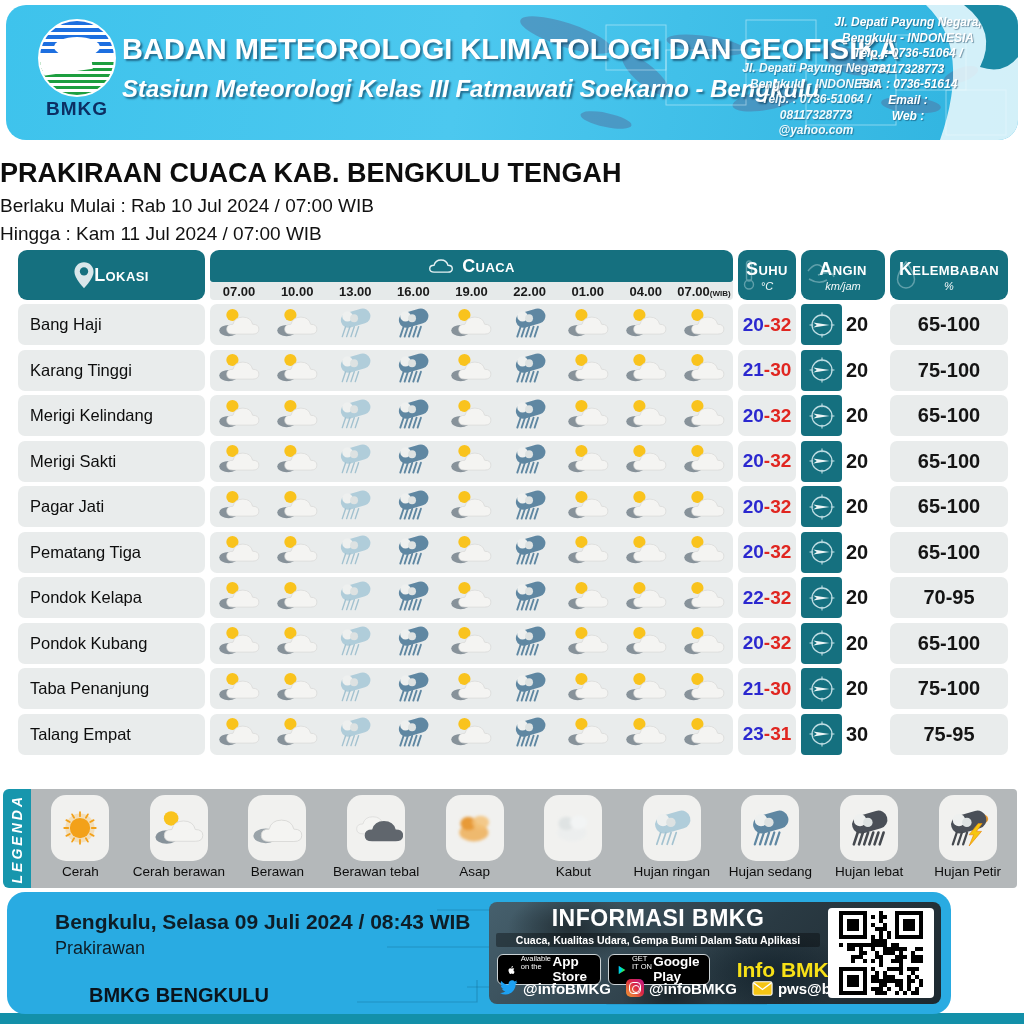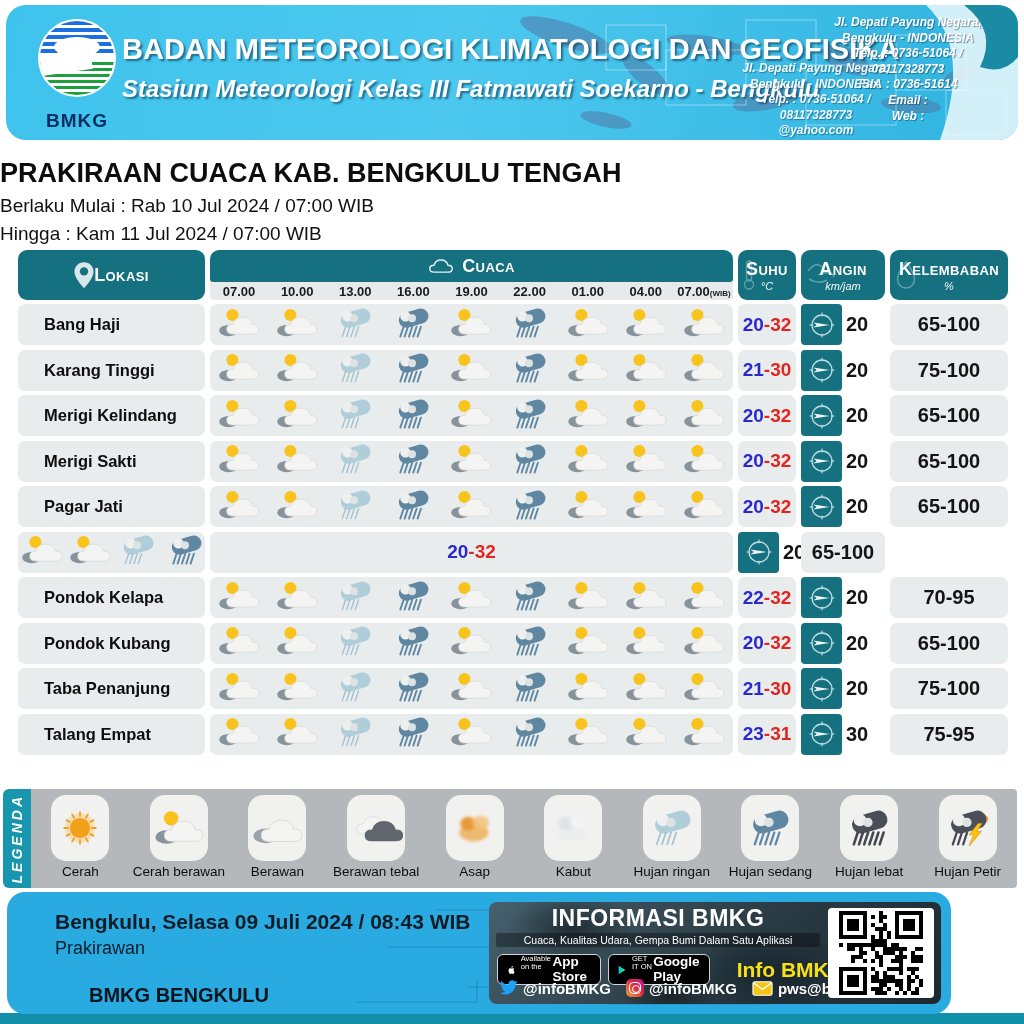--- a/index.html
+++ b/index.html
@@ -11,21 +11,21 @@
           background:linear-gradient(100deg,#3ec3ec 0%,#4cc8ef 45%,#2fb3df 100%);overflow:hidden;}
   .banner svg.deco{position:absolute;left:0;top:0;}
   .logo{position:absolute;left:28px;top:14px;width:86px;text-align:center;}
   .logo .disc{width:74px;height:74px;margin:0 auto;border-radius:50%;background:#fff;position:relative;overflow:hidden;border:2px solid #fff;}
   .logo .disc .sky{position:absolute;left:0;top:0;width:100%;height:46%;background:
       repeating-linear-gradient(180deg,#1d6fe0 0 4px,#fff 4px 7px);}
   .logo .disc .cloudmask{position:absolute;left:14px;top:16px;width:46px;height:20px;background:#fff;border-radius:50%;}
   .logo .disc .land{position:absolute;left:0;bottom:0;width:100%;height:44%;background:
       repeating-linear-gradient(180deg,#1d9e3f 0 3px,#fff 3px 6px);}
   .logo .disc .landcut{position:absolute;left:-8px;bottom:22px;width:60px;height:16px;background:#fff;transform:rotate(-8deg);}
-  .logo .name{margin-top:13px;font-weight:bold;font-size:19px;letter-spacing:1px;color:#0c2f63;}
+  .logo .name{margin-top:1px;font-weight:bold;font-size:19px;letter-spacing:1px;color:#0c2f63;}
   .banner-title{position:absolute;left:116px;top:28px;font-weight:bold;font-size:29px;color:#fff;
                 text-shadow:2px 2px 2px rgba(10,50,80,.6);white-space:nowrap;}
   .banner-sub{position:absolute;left:116px;top:70px;font-weight:bold;font-style:italic;font-size:24px;color:#fff;
               text-shadow:2px 2px 2px rgba(10,50,80,.6);white-space:nowrap;}
   .addr{position:absolute;right:10px;top:10px;width:200px;text-align:center;font-size:12px;font-weight:bold;
         font-style:italic;color:#fff;line-height:1.3;text-shadow:1px 1px 1px rgba(10,50,80,.5);}
   .addr.ghost{transform:translate(-92px,46px);opacity:.92;}
 
   
   .doc-title{position:absolute;left:0;top:158px;width:1024px;text-align:left;}
@@ -44,21 +44,21 @@
              align-items:center;justify-content:center;gap:8px;color:#fff;}
   .time-strip{height:18px;background:#e6eaea;border-radius:0 0 4px 4px;display:grid;
               grid-template-columns:repeat(9,1fr);align-items:center;text-align:center;
               font-size:13px;font-weight:bold;color:#1a1a1a;}
   .time-strip .wib{font-size:8px;font-weight:bold;}
   .th-stat{height:50px;display:flex;flex-direction:column;align-items:center;justify-content:center;}
   .th-stat .unit{font-size:11px;font-style:italic;opacity:.95;margin-top:0px;}
   .th-stat svg.bgicon{position:absolute;left:5px;top:50%;transform:translateY(-50%);opacity:.4;}
   .rows{margin-top:4px;display:grid;grid-auto-rows:41px;row-gap:4.5px;}
   .cell{background:#e9ecec;border-radius:7px;display:flex;align-items:center;}
-  .name-cell{padding-left:26px;font-weight:bold;font-size:16.5px;color:#0d0d0d;}
+  .name-cell{padding-left:12px;font-weight:normal;font-size:16.5px;color:#0d0d0d;}
   .weather-cell{display:grid;grid-template-columns:repeat(9,1fr);justify-items:center;align-items:center;}
   .temp-cell{justify-content:center;font-weight:bold;font-size:19px;}
   .tmin{color:#2b28cf;} .tdash,.tmax{color:#e02620;}
   .wind-cell{display:flex;align-items:center;background:transparent;}
   .compass{width:41px;height:41px;background:var(--teal);border-radius:4px;display:flex;
            align-items:center;justify-content:center;flex:0 0 41px;}
   .windval{font-weight:bold;font-size:20px;color:#141414;padding-left:4px;}
   .hum-cell{justify-content:center;font-weight:bold;font-size:20px;color:#141414;text-align:center;}
 
   
@@ -83,21 +83,21 @@
   .f-role{position:absolute;left:48px;top:46px;font-size:18px;color:#0e1d27;}
   .f-office{position:absolute;left:82px;top:92px;font-weight:bold;font-size:20px;color:#0a141c;}
   .info-panel{position:absolute;right:10px;top:10px;width:452px;height:102px;border-radius:8px;overflow:hidden;
       background:
         radial-gradient(90px 50px at 18% 25%, rgba(0,0,0,.45), transparent 70%),
         radial-gradient(110px 60px at 62% 70%, rgba(5,20,30,.5), transparent 72%),
         radial-gradient(70px 45px at 40% 90%, rgba(0,0,0,.4), transparent 70%),
         linear-gradient(135deg,#46606d,#2a3a43 55%,#1d2930);}
   .info-left{position:absolute;left:0;top:0;width:338px;height:100%;color:#fff;}
   .ip-title{text-align:center;margin-top:3px;font-weight:bold;font-size:23px;letter-spacing:.5px;}
-  .ip-sub{margin:1px auto 0;width:96%;text-align:center;font-weight:normal;font-size:10.5px;
+  .ip-sub{margin:1px auto 0;width:96%;text-align:center;font-weight:bold;font-size:10.5px;
           background:rgba(0,0,0,.35);border-radius:2px;padding:1px 0;}
   .badges{display:flex;align-items:center;gap:7px;margin:7px 0 0 8px;}
   .badge{display:flex;align-items:center;gap:6px;background:#000;border:1px solid #ccd3d6;
          border-radius:6px;height:29px;padding:0 9px;color:#fff;}
   .badge .txt{display:flex;flex-direction:row;line-height:1.05;}
   .badge .bsm{font-size:7.5px;} .badge .bbg{font-size:13.5px;font-weight:bold;}
   .app-name{color:#f7e017;font-size:21px;font-weight:bold;margin-left:20px;white-space:nowrap;}
   .social-row{position:absolute;left:10px;bottom:7px;display:flex;align-items:center;gap:15px;
               color:#fff;font-weight:bold;font-size:15px;white-space:nowrap;}
   .soc{display:flex;align-items:center;gap:5px;}
@@ -737,20 +737,21 @@
                   <line x1="31" y1="20" x2="35.5" y2="20"></line>
   </g>
   <polygon points="9,16.8 29.5,20 9,23.2 13.5,20" fill="#eef6f7"></polygon>
               </svg>
             </span>
             <span class="windval">20</span>
           </div>
           <div class="cell hum-cell">65-100</div>
         </div>
         <div class="t-grid">
+          <div class="cell name-cell">Pematang Tiga</div>
           <div class="cell weather-cell">
             <span><svg width="48" height="32" viewBox="0 0 48 34">
                 <circle cx="17" cy="8.5" r="6.5" fill="#f9c31d"></circle>
                 <ellipse cx="13" cy="25" rx="10" ry="6" fill="#87929a"></ellipse>
                 <g transform="translate(10 6) scale(0.95)">
                   <path d="M8 24q-7 0-7-5.5T8 13q2-8 11-8t11 8q7 0 7 5.5T30 24z" fill="#f4f4f2" stroke="#d8d8d6" stroke-width="0.8"></path>
                 </g>
               </svg></span>
             <span><svg width="48" height="32" viewBox="0 0 48 34">
                 <circle cx="17" cy="8.5" r="6.5" fill="#f9c31d"></circle>

